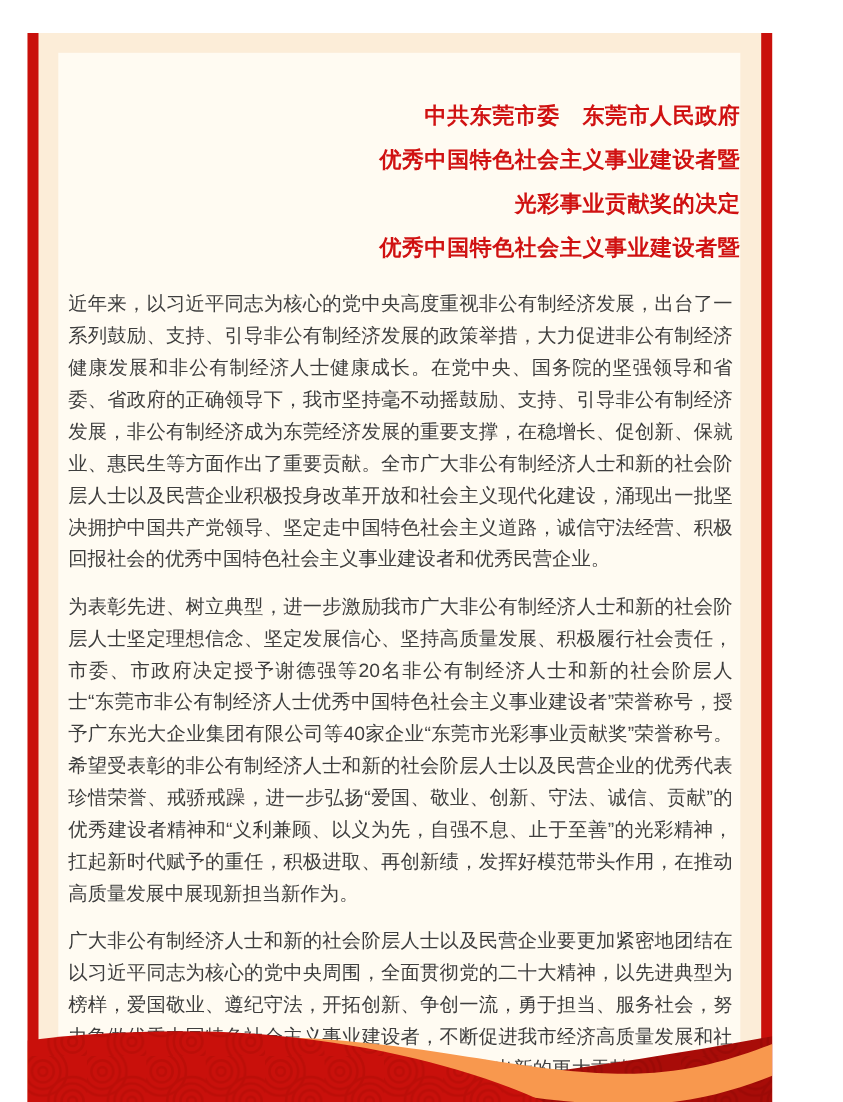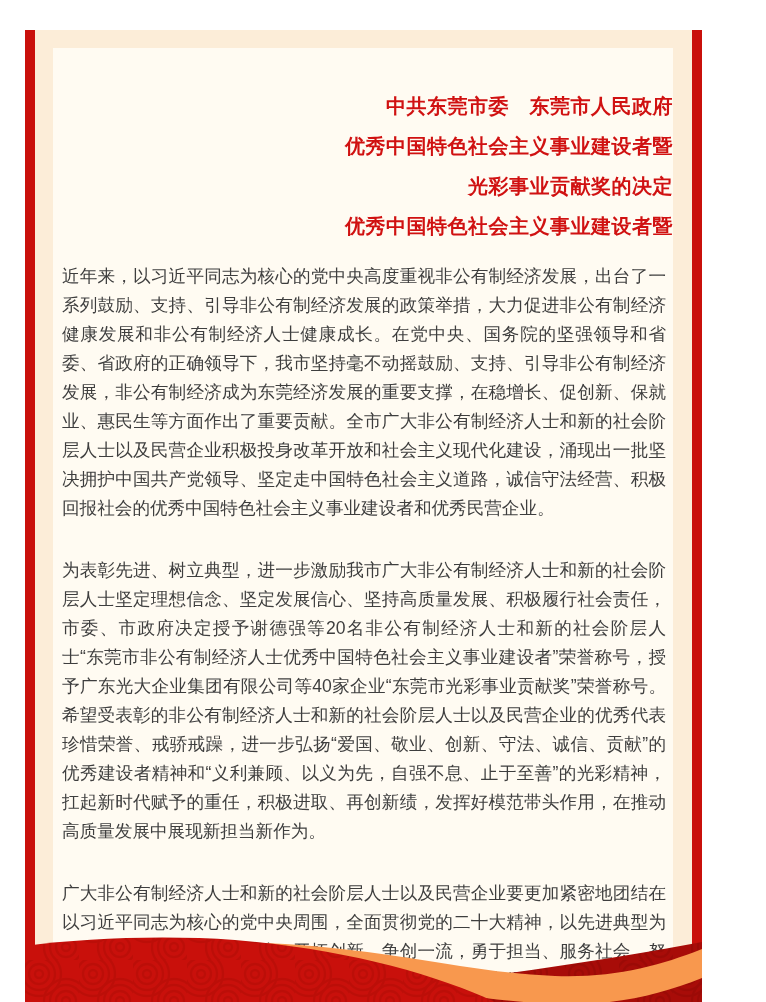--- a/index.html
+++ b/index.html
@@ -38,21 +38,21 @@
   }
 
   .body-block {
     margin-top:12px;
     padding:0 7px 0 9px;
   }
   .para {
     font-size:17.6px; color:#3e3e3e;
     line-height:29px;
     text-align:justify; text-align-last:left;
-    margin-top:33px;
+    margin-top:14px;
   }
   .para:first-child { margin-top:16px; }
 
   
   .waves {
     position:absolute; left:0; bottom:0;
     width:677px; height:150px;
     display:block;
   }
 </style>

